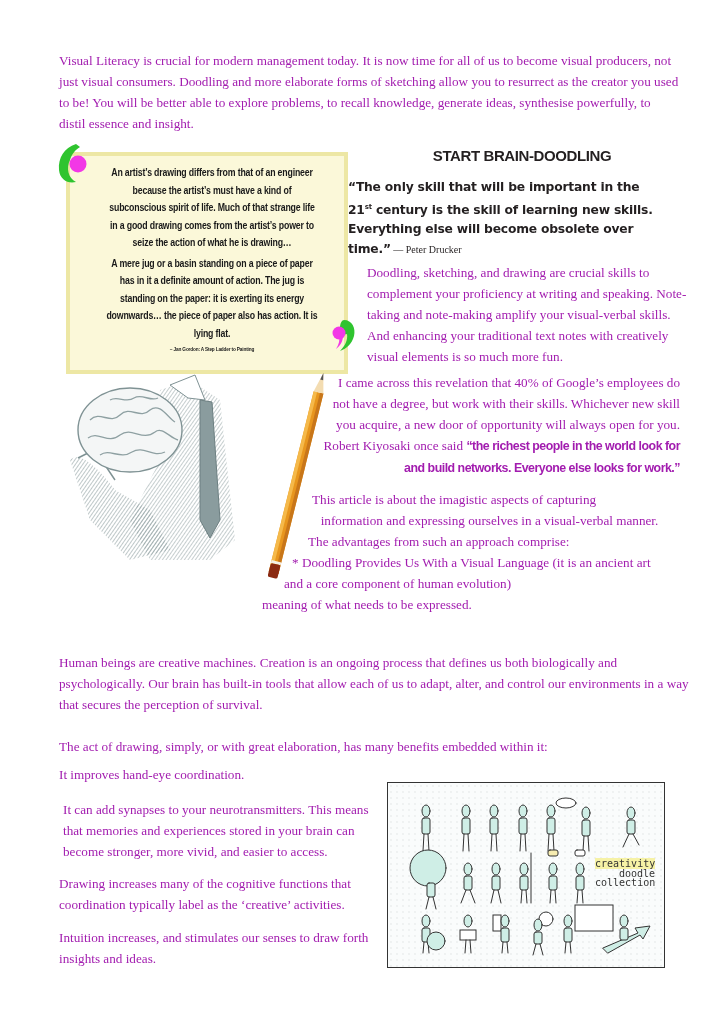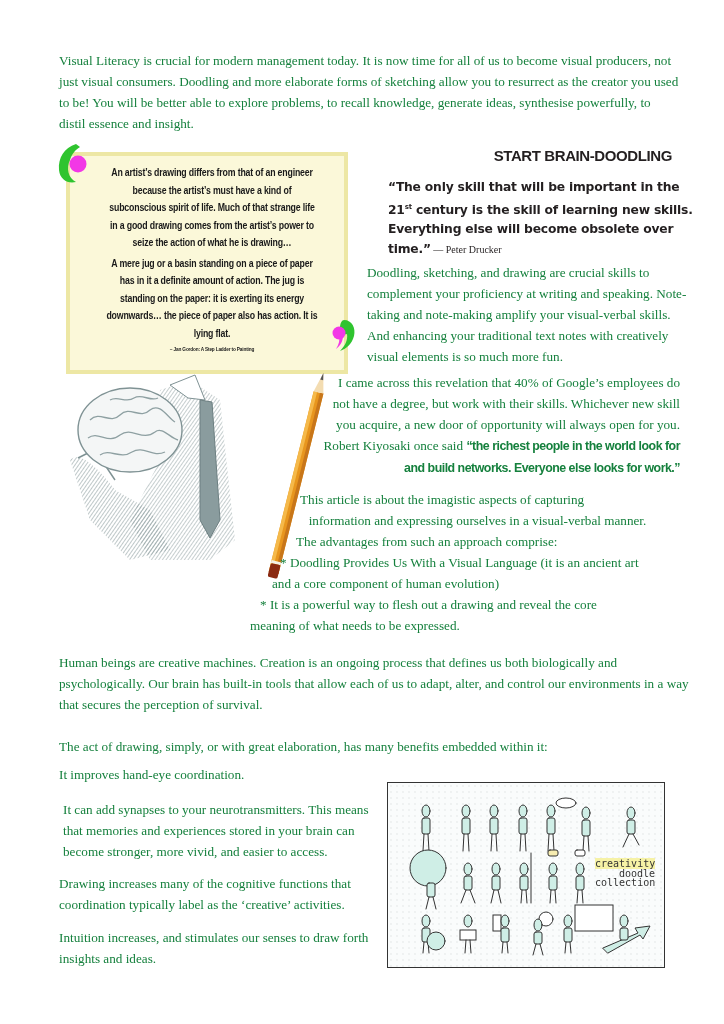--- a/index.html
+++ b/index.html
@@ -2,21 +2,21 @@
 <html><head>
 <meta charset="utf-8">
 <style>
   html, body { margin: 0; padding: 0; background: #ffffff; }
   body {
     width: 724px; height: 1024px; position: relative; overflow: hidden;
     font-family: "Liberation Serif", "DejaVu Serif", serif;
     color: #231f20;
   }
   .abs { position: absolute; }
-  .serif { font-family: "Liberation Serif", "DejaVu Serif", serif; font-size: 13.2px; line-height: 21px; color: #15803d; }
+  .serif { font-family: "Liberation Serif", "DejaVu Serif", serif; font-size: 13.2px; line-height: 21px; color: #a21caf; }
   .condensed { font-family: "Liberation Sans", "DejaVu Sans", sans-serif; font-weight: bold; letter-spacing: -0.4px; }
   p { margin: 0; }
 
   
   #intro { left: 59px; top: 50px; width: 620px; }
 
   
   #quote-box {
     left: 66px; top: 152px; width: 282px; height: 222px;
     background: #fbf8d9; border: 4px solid #ede7a4; box-sizing: border-box;
@@ -26,32 +26,32 @@
     text-align: center; font-family: "Liberation Sans", "DejaVu Sans", sans-serif;
     font-weight: bold; font-size: 10.2px; line-height: 17.5px; color: #1a1a1a;
     transform: scaleX(0.86); transform-origin: center top; letter-spacing: -0.2px;
   }
   #quote-box .qtext p + p { margin-top: 3px; }
   #quote-box .qcite { font-size: 5.5px; line-height: 9px; margin-top: 2px; font-weight: bold; }
   .quote-open { left: 56px; top: 142px; width: 34px; height: 44px; }
   .quote-close { left: 330px; top: 316px; width: 28px; height: 36px; }
 
   
-  #brain-title { left: 372px; top: 147px; width: 300px; text-align: right; font-size: 15px; }
-  #drucker { left: 388px; top: 178px; width: 310px; font-family: "DejaVu Sans", sans-serif; font-weight: bold; font-size: 12.3px; line-height: 19.5px; letter-spacing: -0.2px; }
+  #brain-title { left: 372px; top: 147px; width: 300px; text-align: center; font-size: 15px; }
+  #drucker { left: 348px; top: 178px; width: 310px; font-family: "DejaVu Sans", sans-serif; font-weight: bold; font-size: 12.3px; line-height: 19.5px; letter-spacing: -0.2px; }
   #drucker sup { font-size: 7px; }
   #drucker .author { font-family: "Liberation Serif", serif; font-weight: normal; font-size: 10px; letter-spacing: 0; }
   #doodling-para { left: 367px; top: 262px; width: 320px; font-size: 13.2px; line-height: 21px; }
 
   
   #google-para { left: 322px; top: 372px; width: 358px; text-align: right; }
   #google-para .kiyo { font-family: "Liberation Sans", "DejaVu Sans", sans-serif; font-weight: bold; font-size: 12.4px; letter-spacing: -0.5px; }
 
   
-  #article { left: 250px; top: 489px; width: 410px; }
+  #article { left: 262px; top: 489px; width: 410px; }
   #article .l1 { padding-left: 50px; }
   #article .l2 { padding-left: 45px; text-align: center; }
   #article .l3 { padding-left: 46px; }
   #article .l4 { padding-left: 37px; }
   #article .l5 { padding-left: 30px; }
   #article .l6 { padding-left: 22px; }
   #article .l7 { padding-left: 10px; }
   #article .l8 { padding-left: 0px; }
 
   
@@ -139,21 +139,20 @@
 </svg>
 
 <p id="google-para" class="abs serif"><span>I came across this revelation that 40% of Google’s employees do not have a degree, but work with their skills. Whichever new skill you acquire, a new door of opportunity will always open for you. Robert Kiyosaki once said </span><span class="kiyo">“the richest people in the world look for and build networks. Everyone else looks for work.”</span></p>
 
 <div id="article" class="abs serif">
   <p class="l1">This article is about the imagistic aspects of capturing</p>
   <p class="l2">information and expressing ourselves in a visual-verbal manner.</p>
   <p class="l3">The advantages from such an approach comprise:</p>
   <p class="l5">* Doodling Provides Us With a Visual Language (it is an ancient art</p>
   <p class="l6">and a core component of human evolution)</p>
-  <p class="l7">* It is a powerful way to flesh out a drawing and reveal the core</p>
   <p class="l8">meaning of what needs to be expressed.</p>
 </div>
 
 <p id="human" class="abs serif">Human beings are creative machines. Creation is an ongoing process that defines us both biologically and psychologically. Our brain has built-in tools that allow each of us to adapt, alter, and control our environments in a way that secures the perception of survival.</p>
 <p id="act" class="abs serif">The act of drawing, simply, or with great elaboration, has many benefits embedded within it:</p>
 <p id="hand-eye" class="abs serif">It improves hand-eye coordination.</p>
 <p id="synapses" class="abs serif">It can add synapses to your neurotransmitters. This means that memories and experiences stored in your brain can become stronger, more vivid, and easier to access.</p>
 <p id="cognitive" class="abs serif">Drawing increases many of the cognitive functions that coordination typically label as the ‘creative’ activities.</p>
 <p id="intuition" class="abs serif">Intuition increases, and stimulates our senses to draw forth insights and ideas.</p>
 

